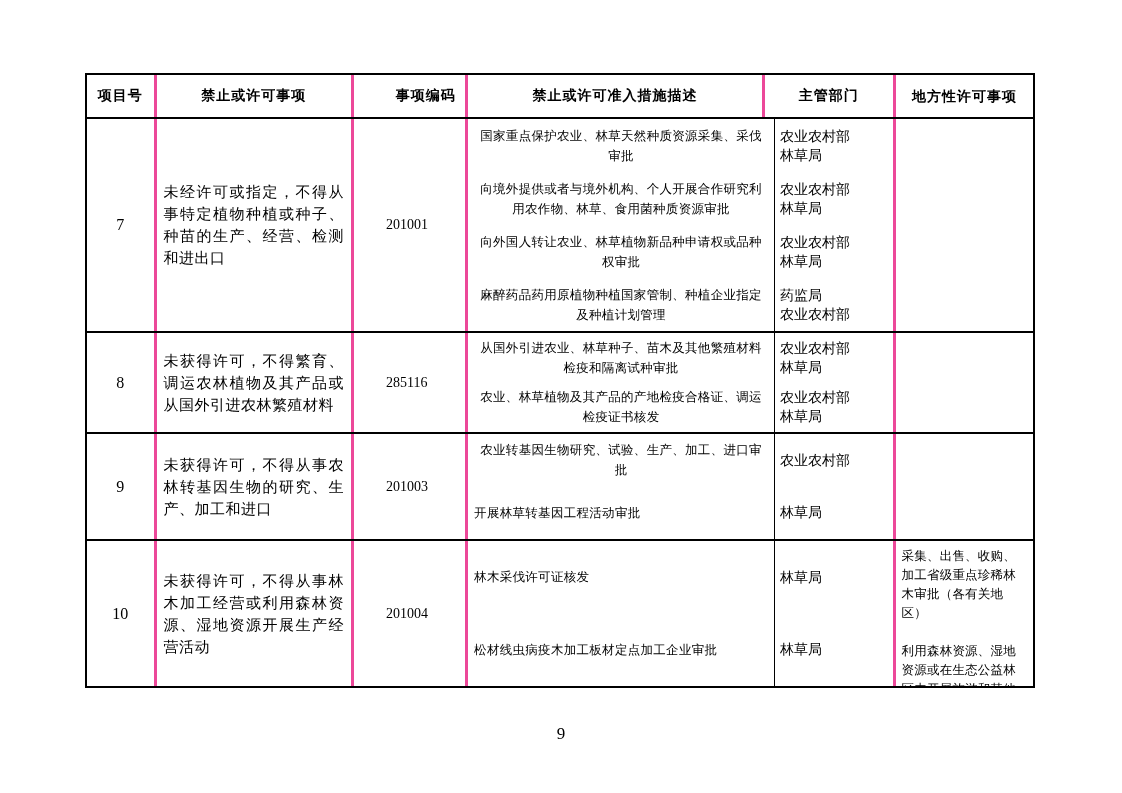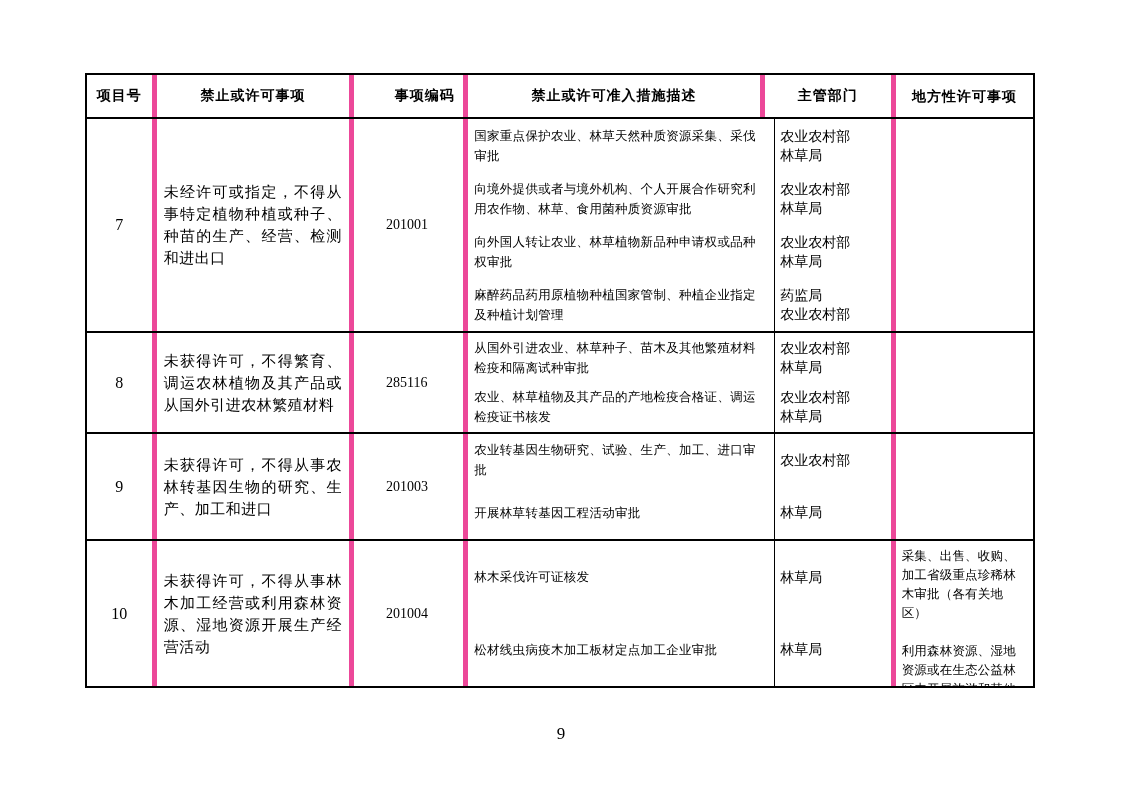--- a/index.html
+++ b/index.html
@@ -17,21 +17,21 @@
   }
   .doc-table {
     position: absolute;
     left: 85px; top: 73px;
     width: 950px;
     border: 2px solid #000;
     background: #fff;
   }
   .trow { display: flex; border-bottom: 2px solid #000; }
   .trow:last-child { border-bottom: none; }
-  .cell { border-right: 5px solid #ec4899; overflow: hidden; }
+  .cell { border-right: 3px solid #ec4899; overflow: hidden; }
   .cell:last-child { border-right: none; }
 
   
   .c-id      { width: 72px; }
   .c-item    { width: 204px; }
   .c-code    { width: 89px; margin-left: 28px; }
   .c-measures{ width: 443px; }
   .c-local   { width: 142px; }
   .h-desc    { width: 307px; }
   .h-dept    { width: 136px; }
@@ -64,21 +64,21 @@
     padding-left: 4px;
     font-size: 14px;
   }
   .c-measures { display: flex; flex-direction: column; }
   .measure { flex: 1 1 0; display: flex; min-height: 0; }
   .m-desc {
     width: 307px;
     border-right: 1px solid #000;
     display: flex; align-items: center;
     padding: 2px 6px;
-    font-size: 12.5px; line-height: 20px; letter-spacing: 0.3px;
+    font-size: 12.5px; line-height: 20px; letter-spacing: 0.3px; text-align: center;
   }
   .m-dept {
     flex: 1;
     display: flex; align-items: center;
     padding: 2px 5px;
     font-size: 14px; line-height: 19px;
     white-space: pre-line;
   }
   .c-local {
     display: flex; flex-direction: column;

